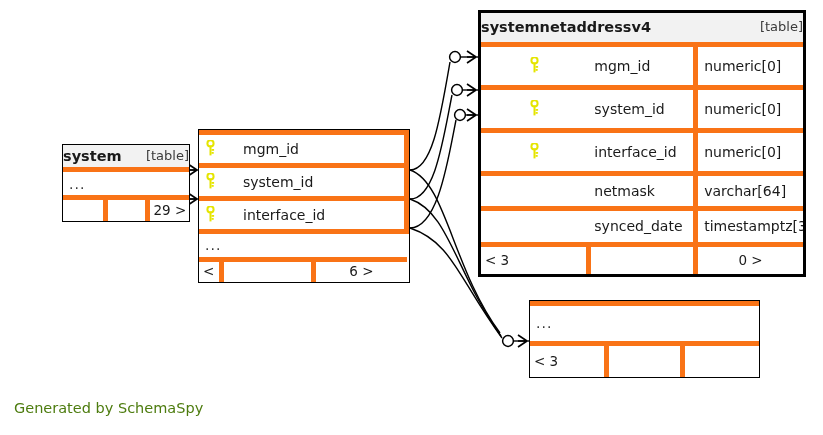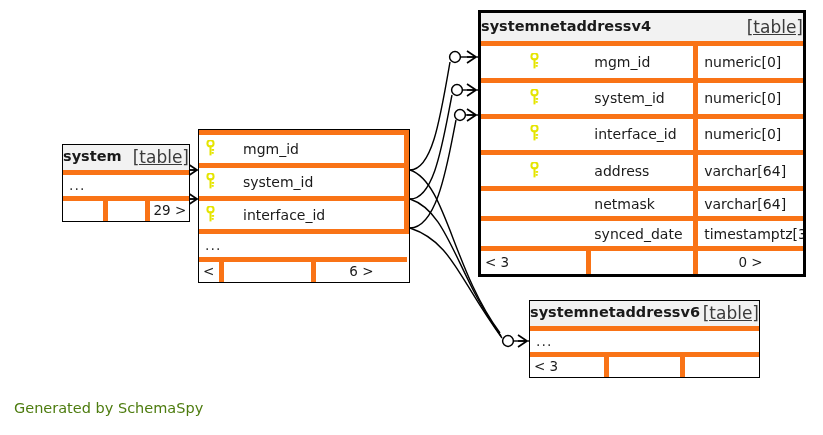--- a/index.html
+++ b/index.html
@@ -60,25 +60,24 @@
     border-top: none;
     border-left: none;
     border-right: none;
     padding: 0 0;
   }
   .hdr .tname {
     font-weight: bold;
     font-size: 14.5px;
   }
   .hdr .ttag {
-    font-size: 17px;
+    font-size: 13px;
     color: #3a3a3a;
     float: right;
     font-weight: normal;
-    text-decoration: underline;
   }
   .colname {
     border-left: none !important;
   }
   .coltype {
     border-right: none !important;
     font-size: 13.5px;
   }
   .dots {
     border-left: none !important;
@@ -301,34 +300,20 @@
               <rect x="4.5" y="5.4" width="2" height="10" fill="#e5e500"></rect>
               <rect x="6.5" y="9" width="2.6" height="1.8" fill="#e5e500"></rect>
               <rect x="6.5" y="12" width="2.2" height="1.8" fill="#e5e500"></rect>
             </svg>
           </span>
         </td>
         <td class="colname">interface_id</td>
         <td class="coltype">numeric[0]</td>
       </tr>
 
-      <tr>
-        <td class="keycell">
-          <span class="keywrap">
-            <svg width="11" height="16" viewBox="0 0 11 16">
-              <circle cx="5.5" cy="3.4" r="3.1" fill="none" stroke="#e5e500" stroke-width="2"></circle>
-              <rect x="4.5" y="5.4" width="2" height="10" fill="#e5e500"></rect>
-              <rect x="6.5" y="9" width="2.6" height="1.8" fill="#e5e500"></rect>
-              <rect x="6.5" y="12" width="2.2" height="1.8" fill="#e5e500"></rect>
-            </svg>
-          </span>
-        </td>
-        <td class="colname">address</td>
-        <td class="coltype">varchar[64]</td>
-      </tr>
 
       <tr>
         <td class="keycell"></td>
         <td class="colname">netmask</td>
         <td class="coltype">varchar[64]</td>
       </tr>
 
 
       <tr>
         <td class="keycell"></td>
@@ -341,26 +326,20 @@
         <td class="m"></td>
         <td class="r">0 &gt;</td>
       </tr>
     </tbody>
       </table>
   </div>
 
   <div class="tbl" id="tbl-v6" style="left:529px; top:300px; width:231px; height:78px;">
     <table>
       <tbody>
-          <tr class="hdr">
-        <td colspan="3">
-          <span class="tname">systemnetaddressv6</span>
-          <span class="ttag">[table]</span>
-        </td>
-      </tr>
       <tr>
         <td class="dots" colspan="3">...</td>
       </tr>
       <tr class="ftr">
         <td class="l" style="width:44%">&lt; 3</td>
         <td class="m" style="width:26%"></td>
         <td class="r"></td>
       </tr>
     </tbody>
       </table>

